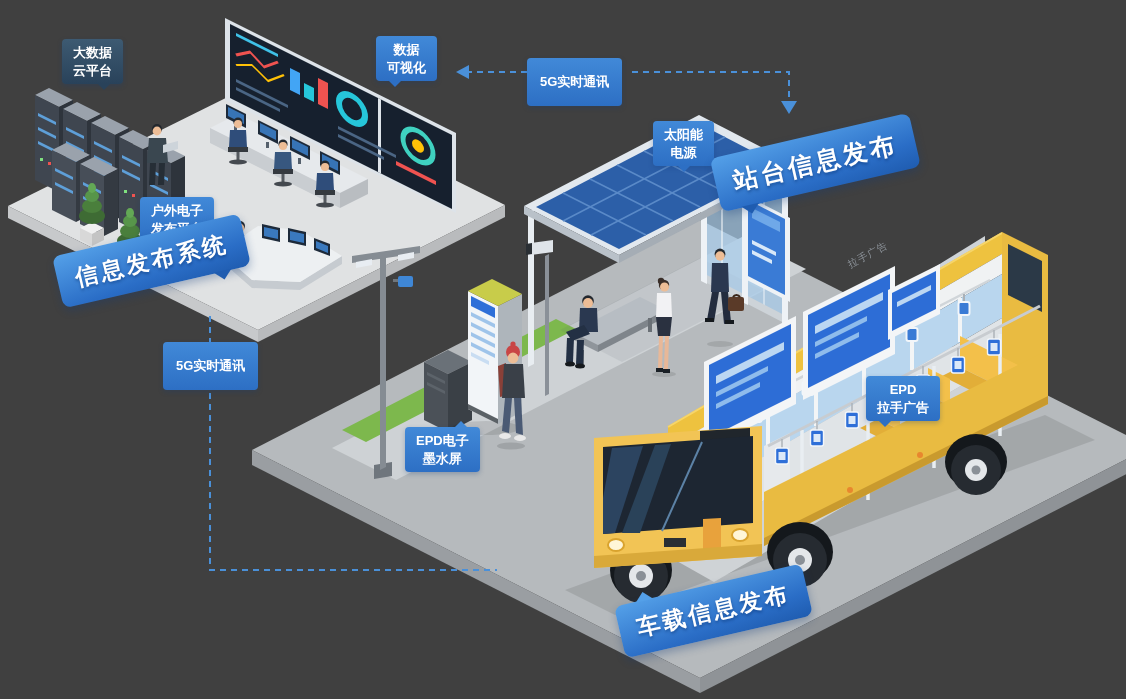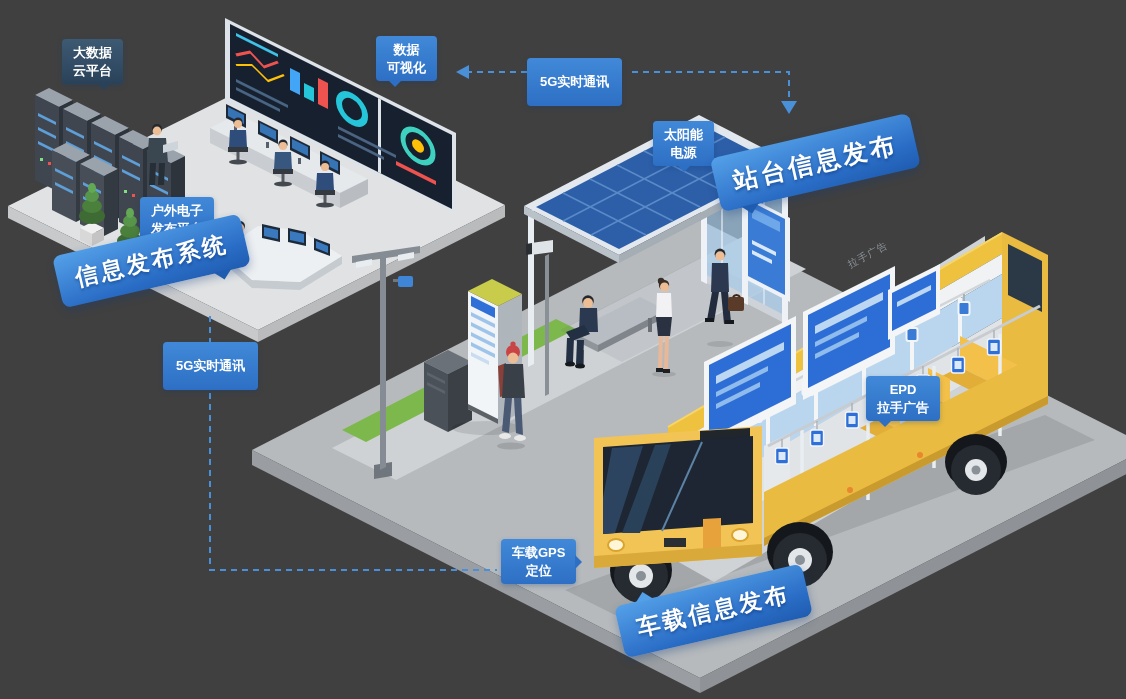--- a/index.html
+++ b/index.html
@@ -557,30 +557,30 @@
 <div class="tag tail-br" style="left:140px;top:197px">
   <span class="l">户外电子</span>
   <span class="l">发布平台</span>
 </div>
 
 
 <div class="tag pill" style="left:163px;top:342px">
   <span>5G实时通讯</span>
 </div>
 
+<div class="tag tail-tr" style="left:405px;top:427px">
+  <span class="l">EPD电子</span>
+  <span class="l">墨水屏</span>
+</div>
 
 <div class="tag tail-bl" style="left:866px;top:376px">
   <span class="l">EPD</span>
   <span class="l">拉手广告</span>
 </div>
 
-<div class="tag tail-r" style="left:501px;top:539px">
-  <span class="l">车载GPS</span>
-  <span class="l">定位</span>
-</div>
 
 <div class="banner banner-system">
   <span>信息发布系统</span>
 </div>
 <div class="banner banner-station">
   <span>站台信息发布</span>
 </div>
 <div class="banner banner-vehicle">
   <span>车载信息发布</span>
 </div>

